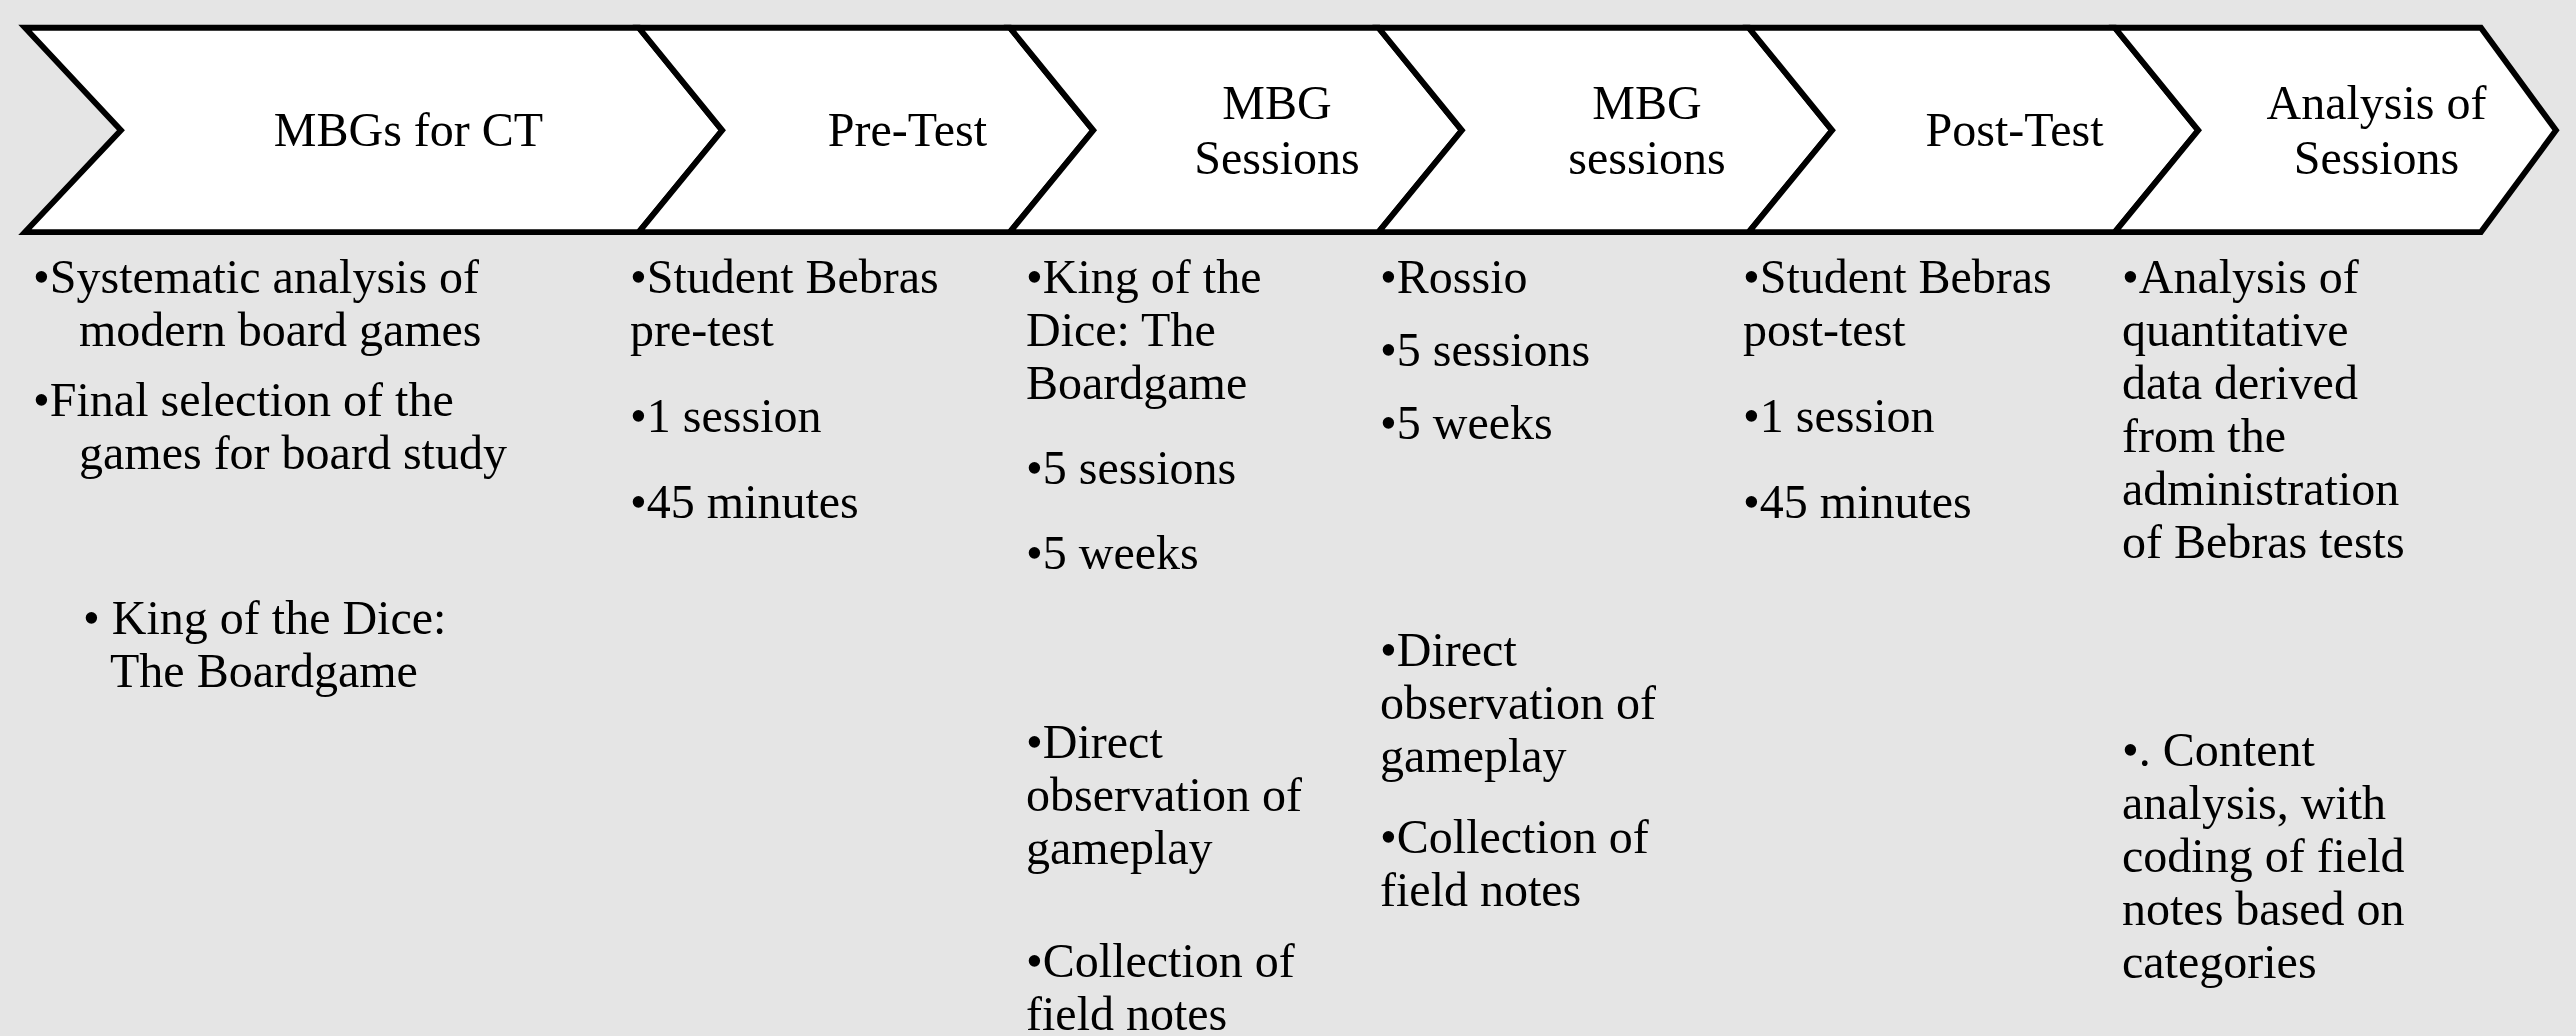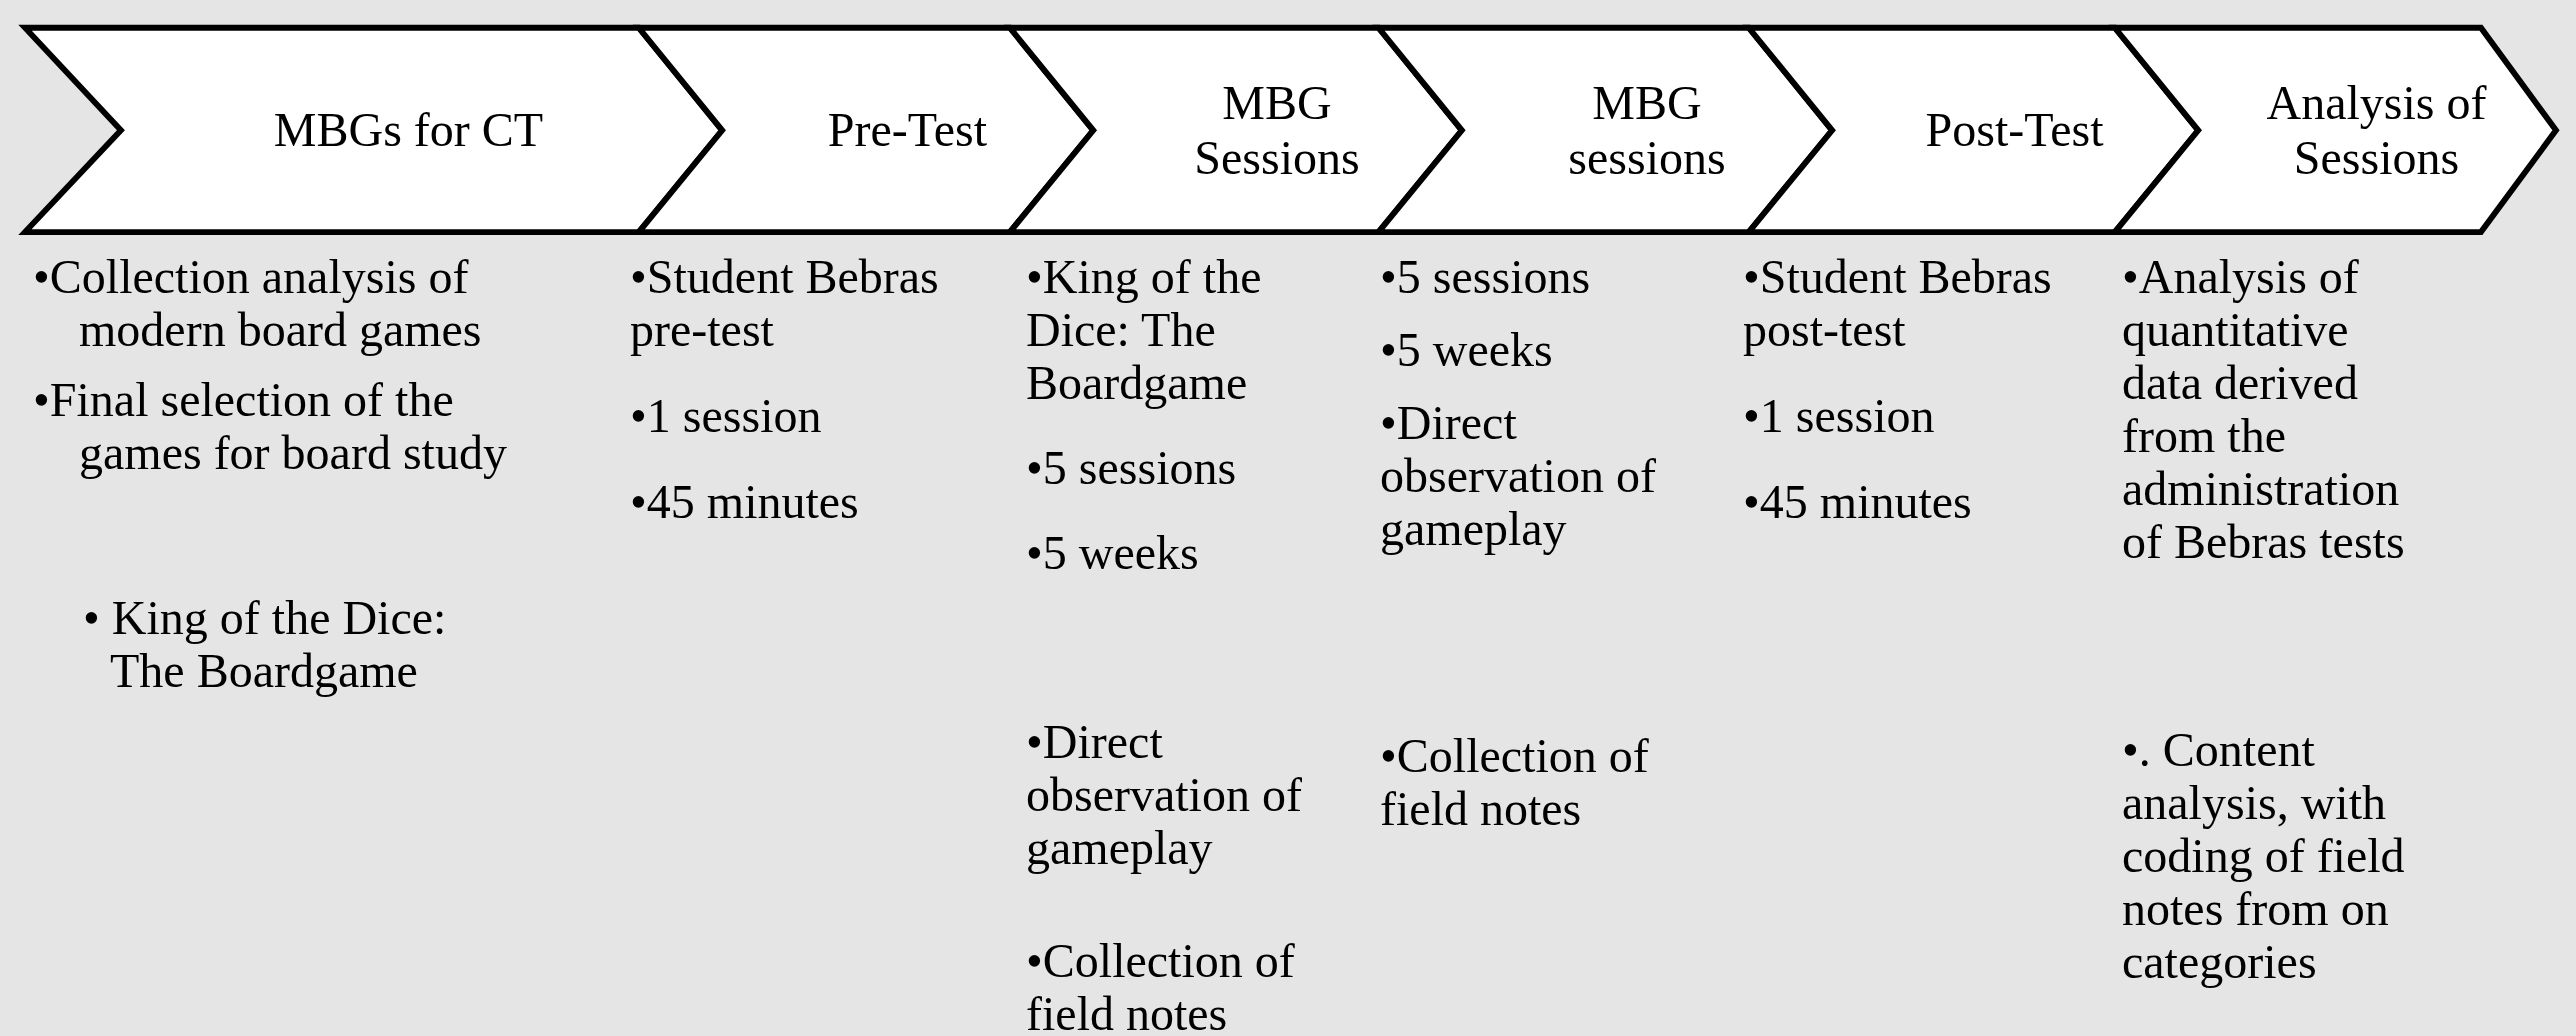--- a/index.html
+++ b/index.html
@@ -90,21 +90,21 @@
   </svg>
 
   <div class="chev-label lbl-1">MBGs for CT</div>
   <div class="chev-label lbl-2">Pre-Test</div>
   <div class="chev-label lbl-3">MBG Sessions</div>
   <div class="chev-label lbl-4">MBG sessions</div>
   <div class="chev-label lbl-5">Post-Test</div>
   <div class="chev-label lbl-6">Analysis of Sessions</div>
 
   <div class="col col-1">
-      <div class="item">•Collection analysis of
+      <div class="item">•Systematic analysis of
 modern board games</div>
       <div class="item">•Final selection of the
 games for board study</div>
       <div class="item">• King of the Dice:
 The Boardgame</div>
     </div>
   <div class="col col-2 col-center">
       <div class="item">•Student Bebras
 pre-test</div>
       <div class="item">•1 session</div>
@@ -116,20 +116,21 @@
 Boardgame</div>
       <div class="item">•5 sessions</div>
       <div class="item">•5 weeks</div>
       <div class="item">•Direct
 observation of
 gameplay</div>
       <div class="item">•Collection of
 field notes</div>
     </div>
   <div class="col col-4 col-center">
+      <div class="item">•Rossio</div>
       <div class="item">•5 sessions</div>
       <div class="item">•5 weeks</div>
       <div class="item">•Direct
 observation of
 gameplay</div>
       <div class="item">•Collection of
 field notes</div>
     </div>
   <div class="col col-5 col-center">
       <div class="item">•Student Bebras
@@ -140,18 +141,18 @@
   <div class="col col-6 col-center">
       <div class="item">•Analysis of
 quantitative
 data derived
 from the
 administration
 of Bebras tests</div>
       <div class="item">•. Content
 analysis, with
 coding of field
-notes from on
+notes based on
 categories</div>
     </div>
 
 </div>
 
 
 </body></html>

